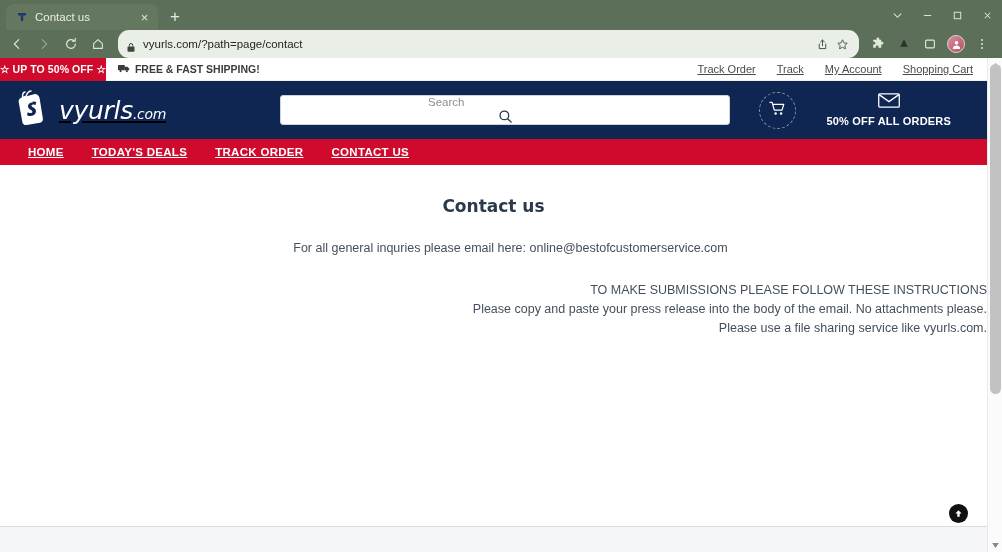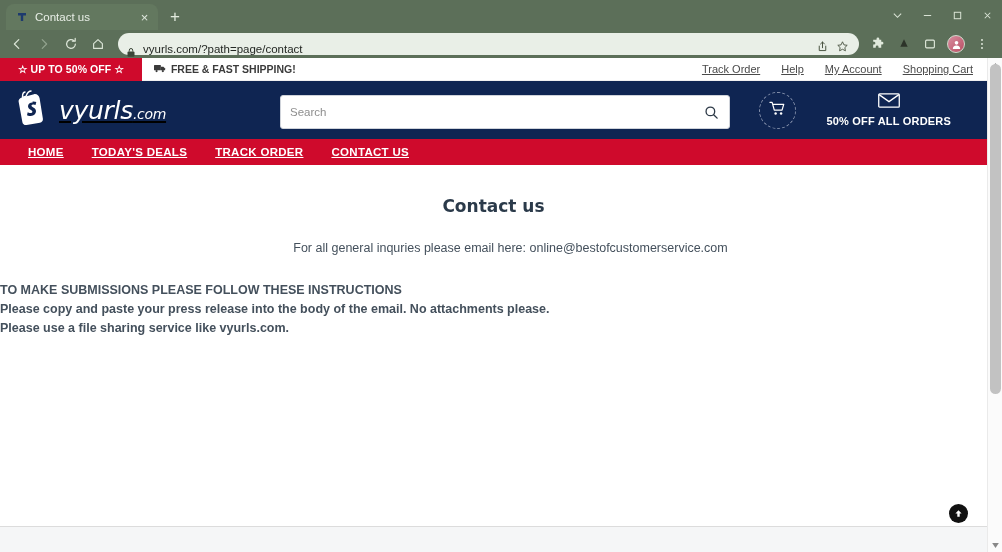--- a/index.html
+++ b/index.html
@@ -52,22 +52,22 @@
   .toolbar {
     height: 28px; background: #5c6f59; display: flex; align-items: center;
     padding: 0 8px 0 4px; gap: 1px;
   }
   .nav-btn {
     width: 26px; height: 26px; display: flex; align-items: center;
     justify-content: center; color: #dbe5d7; flex: 0 0 26px;
   }
   .nav-btn.disabled { color: #92a38e; }
   .omnibox {
-    flex: 1; height: 22px; background: #e9efe7; border-radius: 11px;
-    display: flex; align-items: flex-end; padding: 0 8px; margin: 0 6px;
+    flex: 1; height: 28px; background: #e9efe7; border-radius: 11px;
+    display: flex; align-items: center; padding: 0 8px; margin: 0 6px;
     gap: 7px; min-width: 0;
   }
   .lock-icon { width: 10px; height: 11px; flex: 0 0 10px; }
   .omni-url {
     font-size: 11.5px; color: #232723; white-space: nowrap;
     overflow: hidden; text-overflow: ellipsis;
   }
   .omni-actions { display: flex; align-items: center; gap: 2px; margin-left: auto; }
   .omni-act { width: 18px; height: 18px; display: flex; align-items: center; justify-content: center; color: #47513f; }
   .tb-icons { display: flex; align-items: center; gap: 2px; }
@@ -87,41 +87,41 @@
   .page { width: 987px; height: 494px; position: relative; background:#fff; }
 
   
   .utility-bar {
     height: 23px; background: #ffffff; display: flex; align-items: center;
     border-bottom: 1px solid #f0f0f0;
   }
   .promo-badge {
     background: #cf0a2c; color: #fff; font-size: 10.5px; font-weight: bold;
     height: 23px; display: flex; align-items: center; gap: 4px;
-    padding: 0 18px; letter-spacing: .1px;
+    padding: 0 0; letter-spacing: .1px;
   }
   .ship-note {
     display: flex; align-items: center; gap: 5px; font-size: 10.5px;
     color: #3b3b3b; margin-left: 12px; font-weight: 600;
   }
   .util-links { margin-left: auto; display: flex; align-items: center; gap: 21px; padding-right: 14px; }
   .util-link { font-size: 11px; color: #4a4a4a; }
 
   
   .site-header {
     height: 58px; background: #0f2552; display: flex; align-items: center;
     padding: 0 14px; position: relative;
   }
   .logo { display: flex; align-items: center; gap: 9px; text-decoration: underline; }
   .logo-text { color: #fff; font-size: 25px; font-style: italic; font-family: "DejaVu Sans", sans-serif; letter-spacing: -.3px; }
   .logo-text .dotcom { font-size: 14px; }
   .search-wrap {
     position: absolute; left: 280px; top: 14px; width: 450px; height: 30px;
     background: #fff; border-radius: 3px; display: flex; align-items: center;
-    padding: 16px 9px; border: 1px solid #cfd3da;
+    padding: 0 9px; border: 1px solid #cfd3da; flex-direction: column;
   }
   .search-input {
     flex: 1; border: 0; outline: none; font-size: 11.5px; color: #444;
     font-family: "Liberation Sans", sans-serif; background: transparent;
   }
   .search-input::placeholder { color: #8e8e8e; }
   .search-btn { width: 18px; height: 18px; display: flex; align-items: center; justify-content: center; color: #2e3a48; }
   .header-right { margin-left: auto; display: flex; align-items: center; gap: 30px; padding-right: 22px; }
   .cart-circle {
     width: 37px; height: 37px; border-radius: 50%;
@@ -140,21 +140,21 @@
     padding: 4px 14px; height: 26px; display: flex; align-items: center;
   }
 
   
   .content { padding-top: 31px; background: #fff; height: 350px; }
   .page-title {
     text-align: center; font-size: 17px; color: #2b3a4a; font-weight: bold;
     font-family: "DejaVu Sans", sans-serif;
   }
   .lead { text-align: center; font-size: 12.5px; color: #44505c; margin-top: 25px; padding-left: 34px; }
-  .instructions { margin-top: 26px; text-align: left; font-weight: bold; }
+  .instructions { margin-top: 26px; text-align: right; }
   .instructions div { font-size: 12.5px; color: #44505c; line-height: 19px; }
 
   
   .site-footer {
     position: absolute; left: 0; bottom: 0; width: 987px; height: 26px;
     background: #f5f6f7; border-top: 1px solid #dcdcdc;
     display: flex; align-items: flex-end; justify-content: space-between;
     padding: 0 34px 0 60px; overflow: hidden;
   }
   .footer-text { font-size: 10px; color: #b8bcc8; line-height: 9px; height: 5px; overflow: hidden; }
@@ -314,21 +314,21 @@
               <path d="M8 3h3l2 2v2H8z" fill="#3b3b3b"></path>
               <circle cx="3" cy="8" r="1.3" fill="#3b3b3b"></circle>
               <circle cx="10.3" cy="8" r="1.3" fill="#3b3b3b"></circle>
             </svg>
           </span>
 
           <span>FREE &amp; FAST SHIPPING!</span>
         </div>
         <div class="util-links">
           <a class="util-link" href="#">Track Order</a>
-          <a class="util-link" href="#">Help</a>
+          <a class="util-link" href="#">Track</a>
           <a class="util-link" href="#">My Account</a>
           <a class="util-link" href="#">Shopping Cart</a>
         </div>
       </div>
 
       <div class="site-header">
         <div class="logo">
           <span>
             <svg width="36" height="40" viewBox="0 0 36 40">
               <path d="M17.5 3c-2.6 0-4.6 2.3-5.4 5.2l-3.6 1.1v-.6c0-2.6 1.2-4.7 3-4.7" fill="none" stroke="#fff" stroke-width="1.4"></path>

